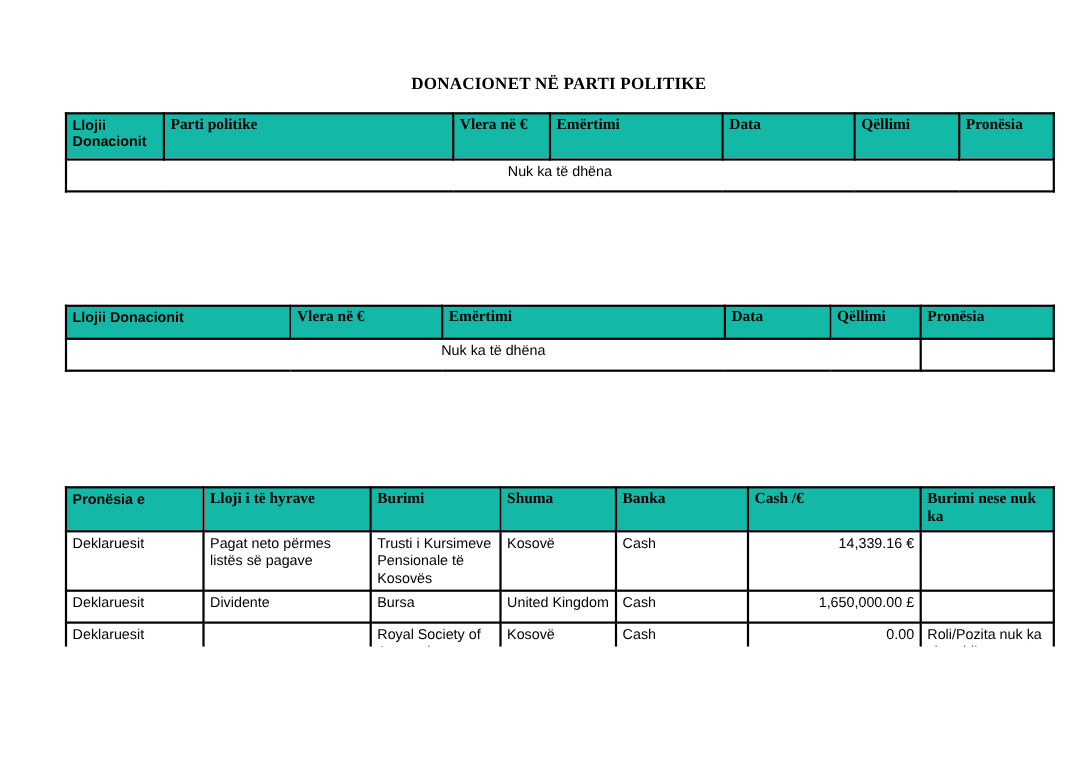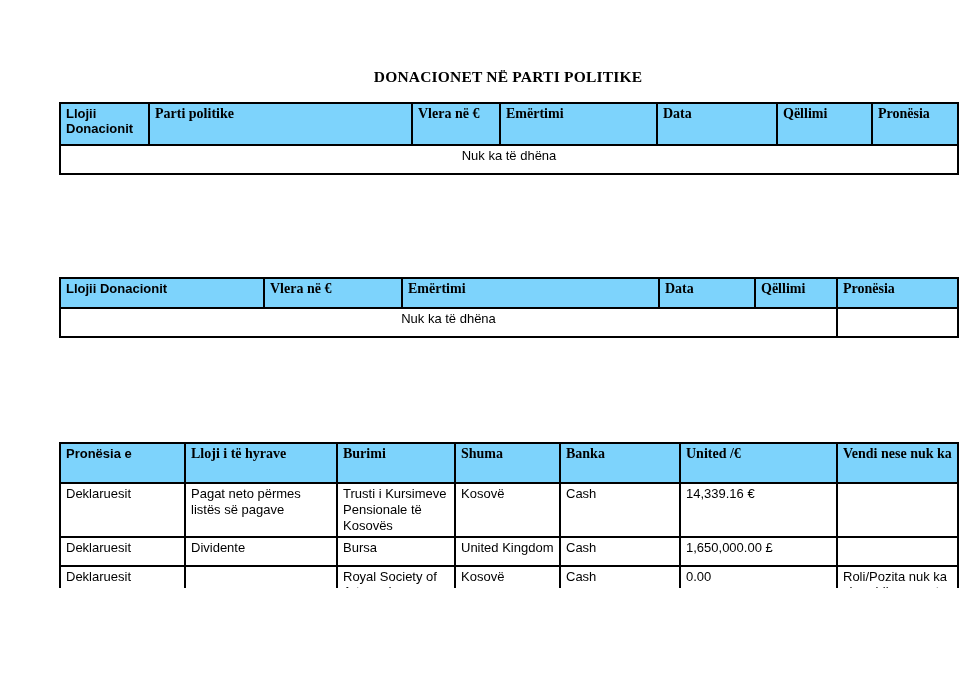--- a/index.html
+++ b/index.html
@@ -39,38 +39,38 @@
   #table2 { top: 277px; }
   #table3 { top: 442px; padding-left: 24px; }
 
   .decl th, .decl td {
     border: 2px solid #000000;
     vertical-align: top;
     padding: 2px 5px;
     overflow: hidden;
   }
   .decl th {
-    background: #7dd3fc;
+    background: #14b8a6;
     font-family: "Liberation Serif", serif;
     font-weight: bold;
     font-size: 14px;
     text-align: left;
     line-height: 1.18;
     margin-top: 12px;
   }
   .decl th.hdr-sans {
     font-family: "Liberation Sans", sans-serif;
     font-size: 13px;
   }
   .decl td {
     font-size: 13px;
     line-height: 1.22;
   }
   .nodata { text-align: center; }
-  .num    { text-align: left; padding-right: 7px; }
+  .num    { text-align: right; padding-right: 7px; }
   .note   { text-align: left; }
 
   #table1 tr.hdr  { height: 42px; }
   #table1 tr.body { height: 29px; }
   #table2 tr.hdr  { height: 30px; }
   #table2 tr.body { height: 29px; }
   #table3 tr.hdr  { height: 40px; }
   #table3 tr.r0   { height: 53px; }
   #table3 tr.r1   { height: 29px; }
   #table3 tr.r2   { height: 53px; }
@@ -143,22 +143,22 @@
         <col style="width:157px">
         <col style="width:121px">
     </colgroup>
     <tbody>
       <tr class="hdr">
         <th class="hdr-sans">Pronësia e</th>
         <th>Lloji i të hyrave</th>
         <th>Burimi</th>
         <th>Shuma</th>
         <th>Banka</th>
-        <th>United /€</th>
-        <th>Vendi nese nuk ka</th>
+        <th>Cash /€</th>
+        <th>Burimi nese nuk ka</th>
       </tr>
       <tr class="r0">
         <td>Deklaruesit</td>
         <td>Pagat neto përmes listës së pagave</td>
         <td>Trusti i Kursimeve Pensionale të Kosovës</td>
         <td>Kosovë</td>
         <td>Cash</td>
         <td class="num">14,339.16 €</td>
         <td class="note"></td>
       </tr>

